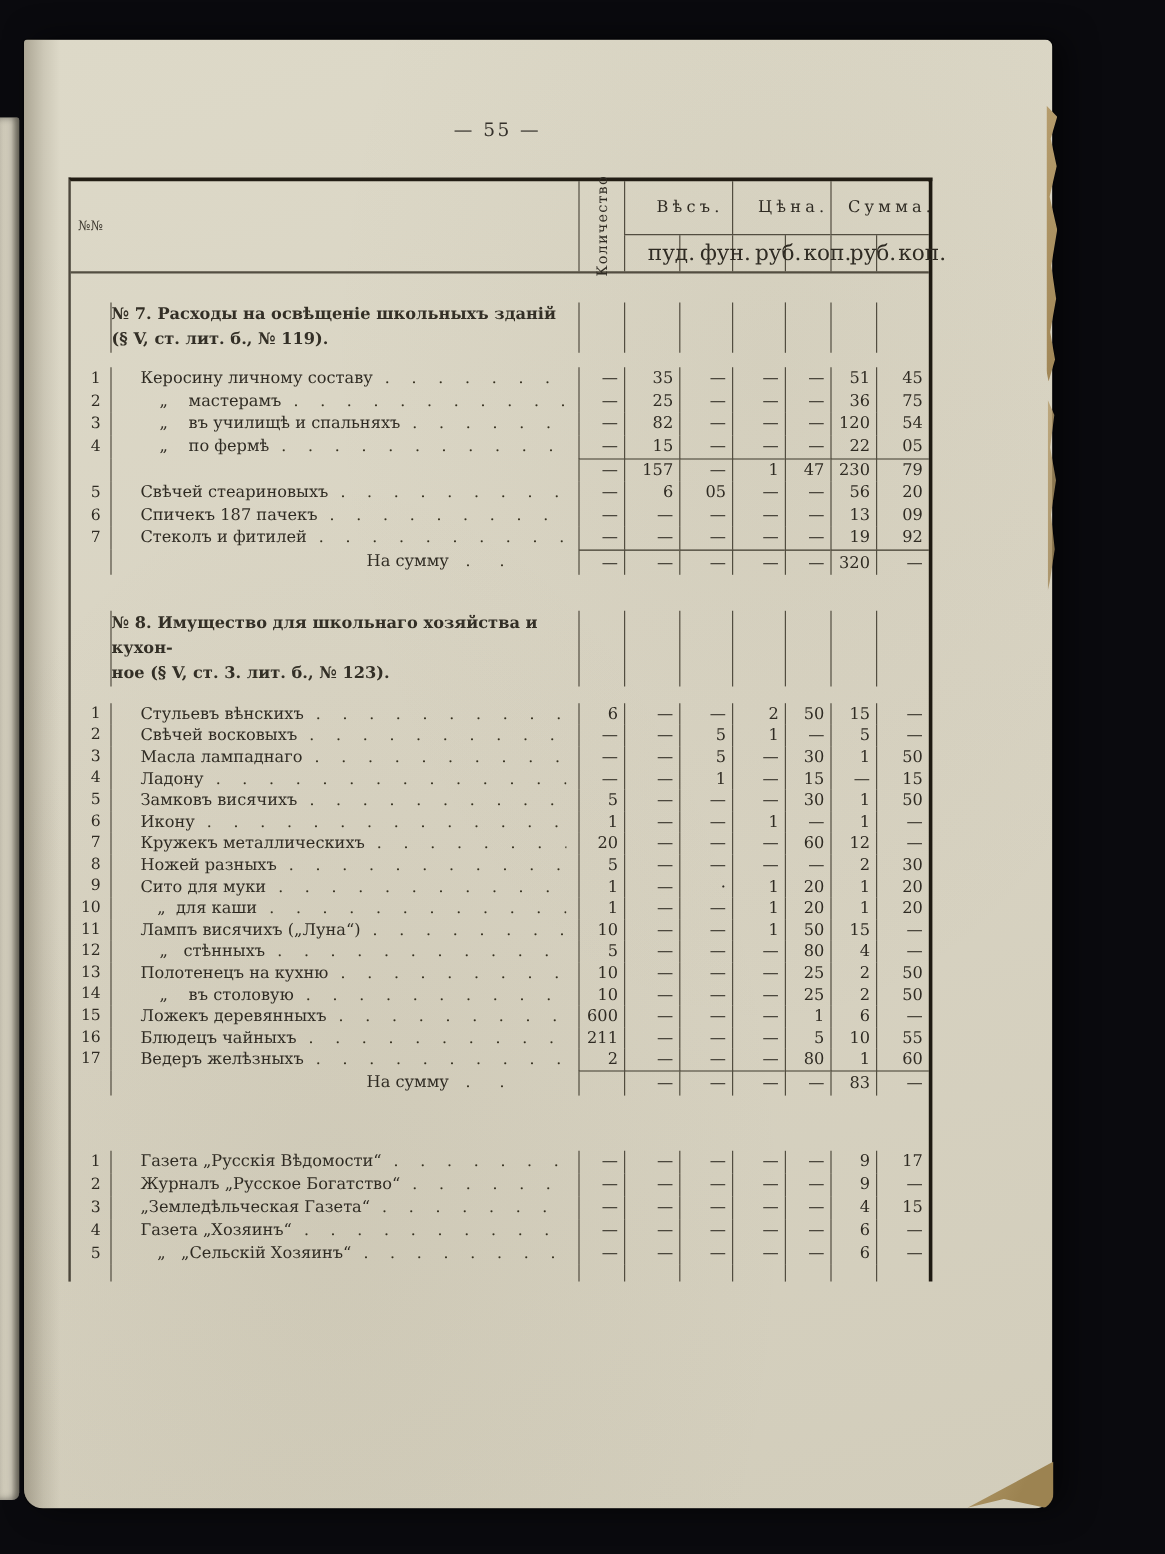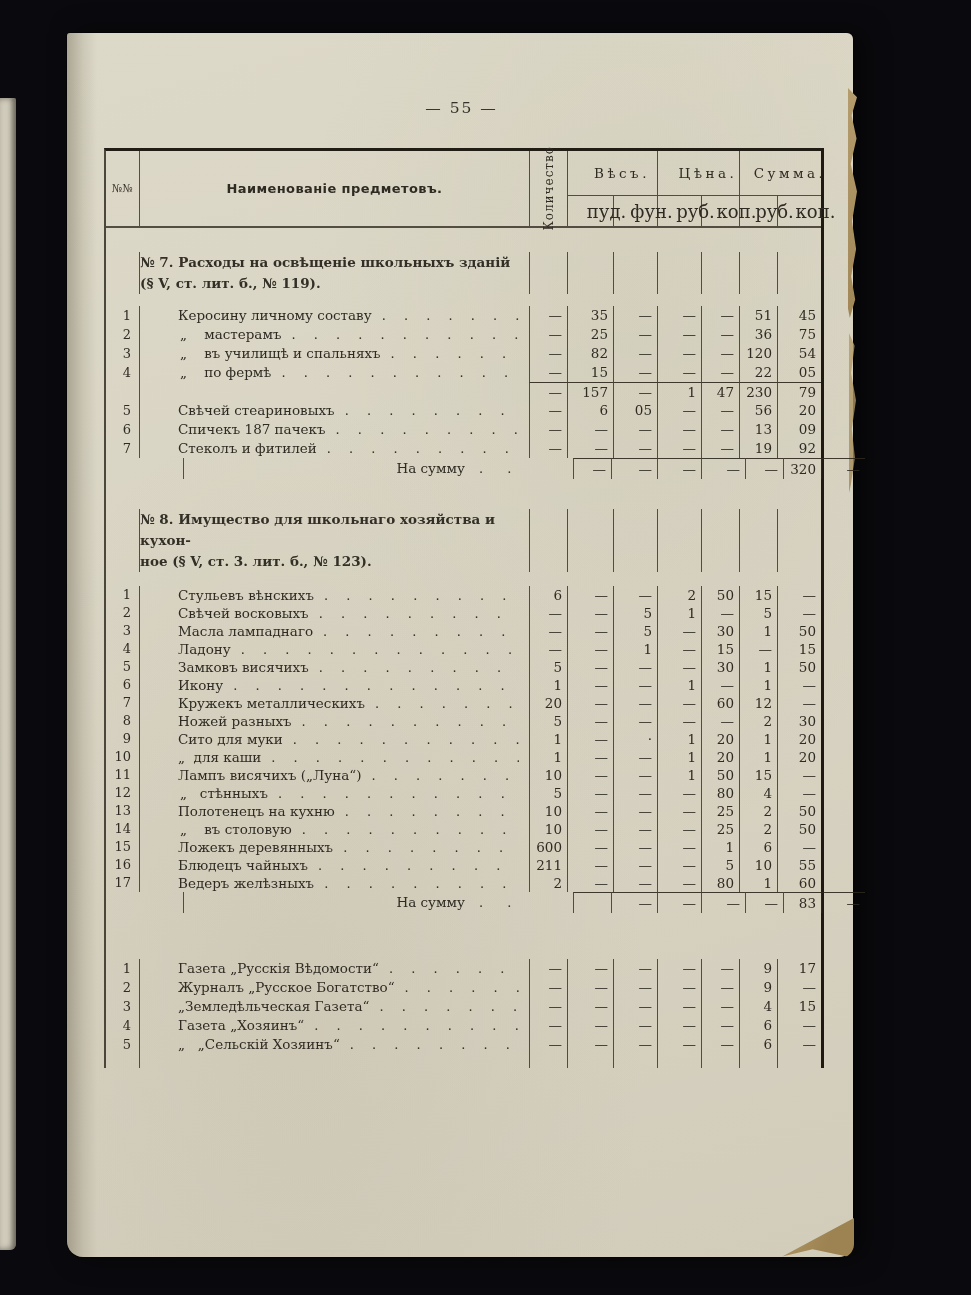--- a/index.html
+++ b/index.html
@@ -9,28 +9,27 @@
     font-family:"DejaVu Serif", serif;
     color:#2f2b23;
   }
   .prev-edge{
     position:absolute;left:0;top:98px;width:16px;height:1152px;
     background:linear-gradient(90deg,#cbc6b5,#d6d1c0 60%,#b9b3a0);
     box-shadow:inset -4px 0 6px rgba(0,0,0,.45);
     border-radius:0 2px 6px 0;
   }
   .page{
-    position:absolute;left:20px;top:33px;width:786px;height:1224px;
+    position:absolute;left:20px;top:33px;width:857px;height:1224px;
     background:
       radial-gradient(ellipse at 72% 22%, rgba(120,110,80,.06), transparent 42%),
       radial-gradient(ellipse at 30% 80%, rgba(120,110,80,.07), transparent 45%),
       linear-gradient(165deg,#ddd9c8 0%,#d8d3c2 50%,#d2cdbb 100%);
     border-radius:3px 6px 14px 16px;
     box-shadow:0 0 0 1px rgba(0,0,0,.35), 10px 0 26px rgba(0,0,0,.55);
-    margin-left:47px;
   }
   .gutter{
     position:absolute;left:0;top:0;bottom:0;width:30px;
     background:linear-gradient(90deg,rgba(60,50,30,.30),rgba(60,50,30,.10) 55%,transparent);
     border-radius:3px 0 0 16px;pointer-events:none;
   }
   .ruff{position:absolute;background:linear-gradient(180deg,#b59c6c,#a18757);}
   .r1{right:-4px;top:55px;width:9px;height:230px;
       clip-path:polygon(0 0,100% 4%,40% 12%,95% 22%,30% 33%,100% 45%,45% 58%,90% 70%,35% 82%,80% 92%,20% 100%,0 96%);}
   .r2{right:-3px;top:300px;width:7px;height:160px;opacity:.8;
@@ -68,28 +67,28 @@
   .g1{grid-column:4/6;} .g2{grid-column:6/8;} .g3{grid-column:8/10;text-align:center;}
   .unit{grid-row:2;font-size:18px;padding-left:32px;}
   .u1{grid-column:4;} .u2{grid-column:5;} .u3{grid-column:6;}
   .u4{grid-column:7;} .u5{grid-column:8;} .u6{grid-column:9;}
   .trow{display:grid;grid-template-columns:var(--cols);height:19px;line-height:19px;font-size:13.5px;}
   .s1 .trow{height:18px;line-height:18px;}
   .trow.heading{height:auto;line-height:21px;}
   .s0 .trow.heading{padding:24px 0 12px;}
   .s1 .trow.heading{padding:30px 0 14px;}
   .s2 .trow.heading{padding:30px 0 16px;}
-  .trow.total{height:21px;line-height:21px;padding-left:44px;}
+  .trow.total{height:21px;line-height:21px;}
   .trow.spacer{height:14px;}
   .c{border-left:1px solid var(--line);overflow:hidden;}
   .c:first-child{border-left:none;}
   .c-num{text-align:right;padding-right:8px;font-size:13px;}
   .c-val{text-align:right;padding-right:5px;}
   .rule{border-top:1px solid rgba(45,40,28,.9);}
-  .nm-flex{display:flex;align-items:baseline;padding-left:38px;}
+  .nm-flex{display:flex;align-items:baseline;padding-left:24px;}
   .nm-flex.ind-1{padding-left:38px;}
   .nm-flex.ind-2{padding-left:40px;}
   .nm{white-space:nowrap;}
   .leader{flex:1;white-space:nowrap;overflow:hidden;letter-spacing:7px;margin:0 10px;font-size:13px;color:#35301f;}
   .sec-title{font-size:13.5px;color:#332f26;font-weight:bold;}
   .total-name{display:flex;justify-content:flex-end;align-items:baseline;padding-right:52px;}
   .leader.short{flex:0 0 42px;letter-spacing:10px;margin:0 0 0 14px;}
 </style>
 </head>
 <body>
@@ -99,21 +98,20 @@
 <div class="page">
   <div class="gutter"></div>
   <div class="ruff r1"></div>
   <div class="ruff r2"></div>
 
   <div class="pageno">— 55 —</div>
 
   <div class="table">
     <div class="thead">
       <div class="hc h-num">№№</div>
-      <div class="hc h-name">Наименованіе предметовъ.</div>
       <div class="hc h-qty">
         <span class="vert">Количество</span>
       </div>
       <div class="hc grp g1">Вѣсъ.</div>
       <div class="hc grp g2">Цѣна.</div>
       <div class="hc grp g3">Сумма.</div>
       <div class="hc unit u1">пуд.</div>
       <div class="hc unit u2">фун.</div>
       <div class="hc unit u3">руб.</div>
       <div class="hc unit u4">коп.</div>

